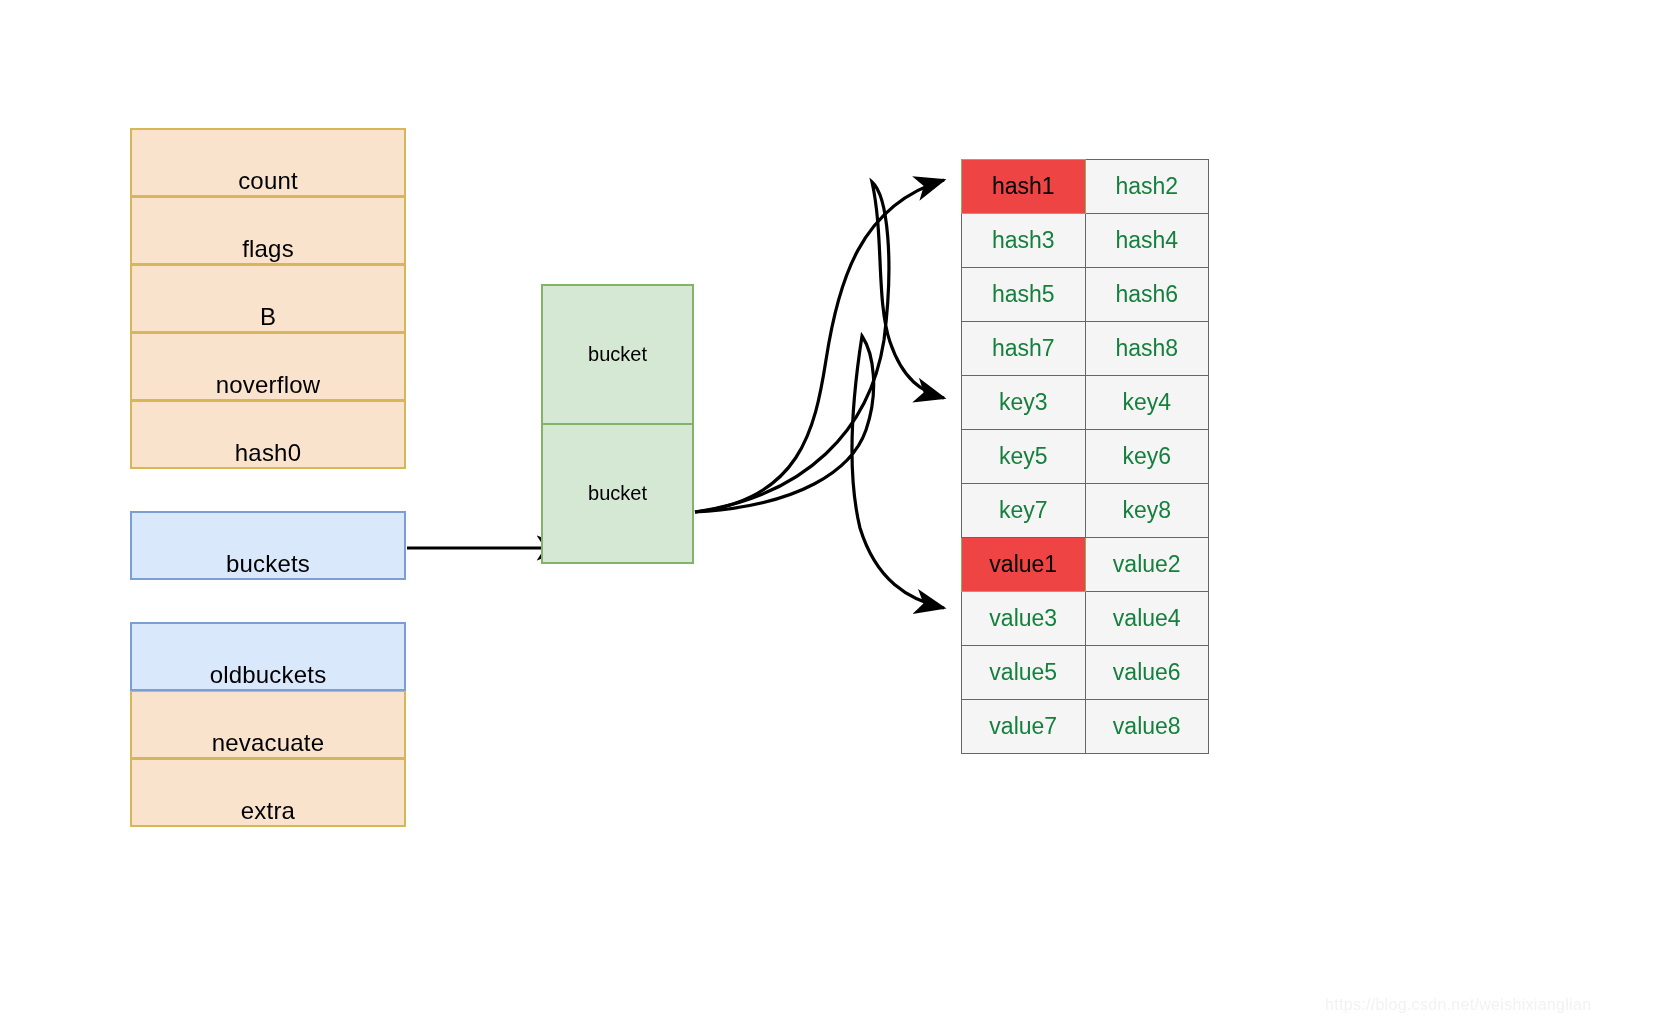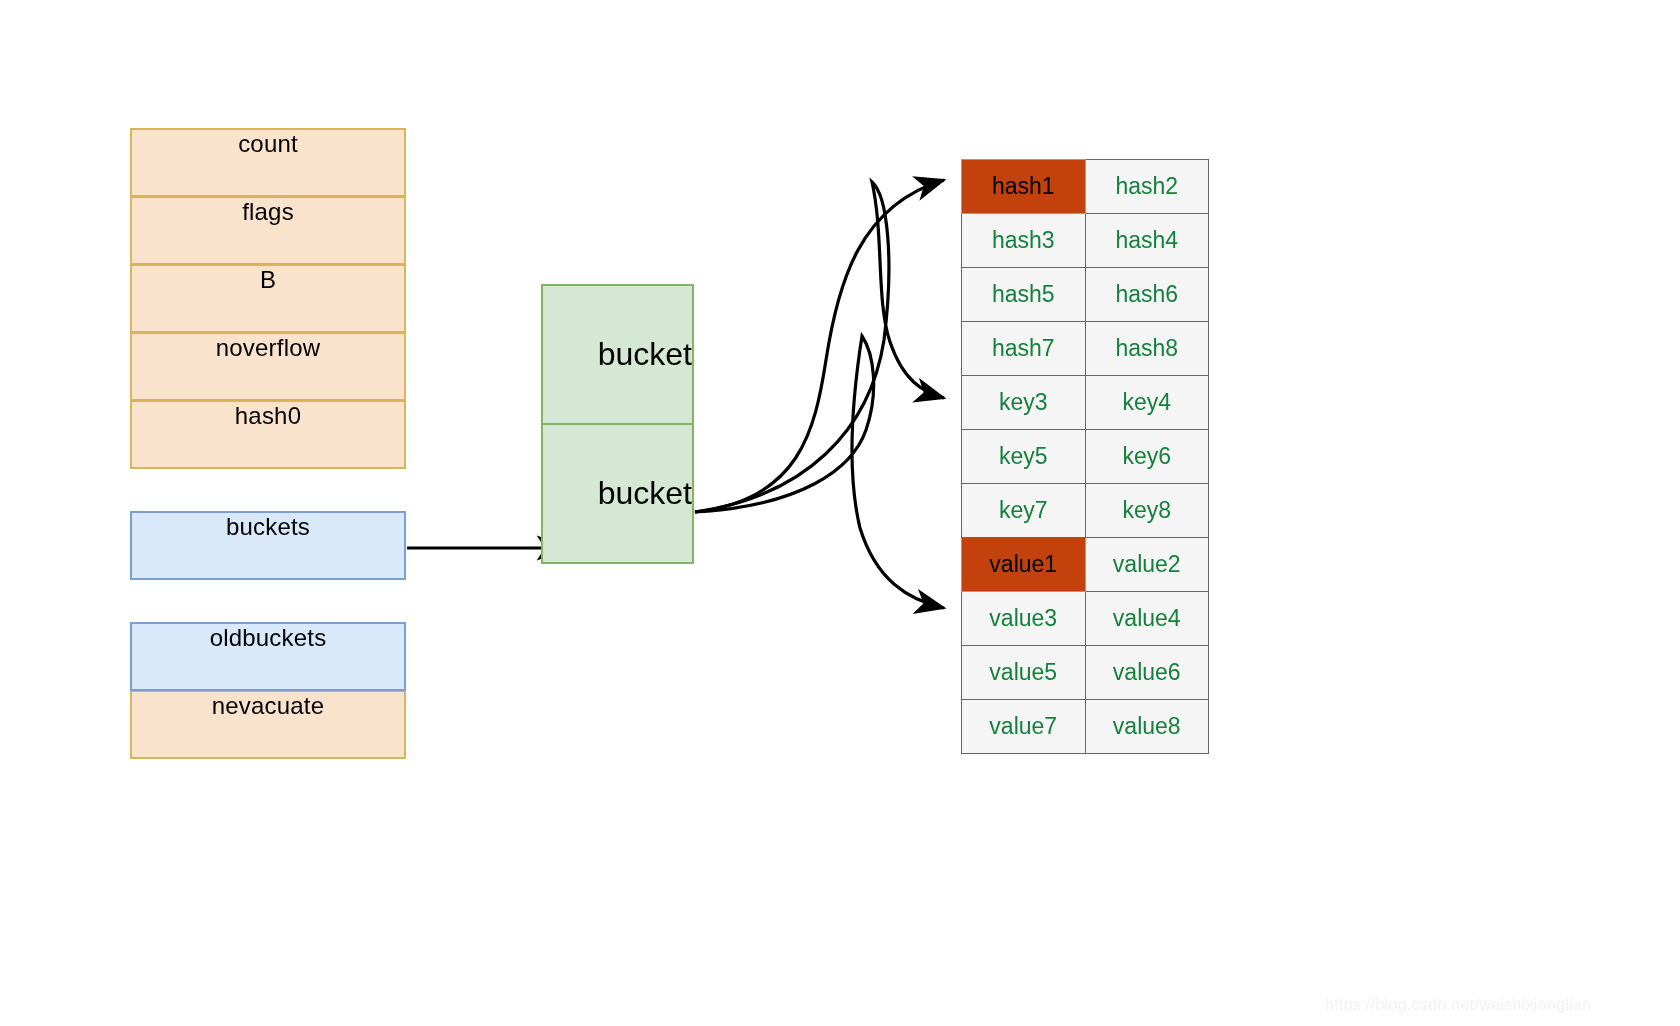--- a/index.html
+++ b/index.html
@@ -29,21 +29,21 @@
     position: absolute;
     left: 130px;
     top: 128px;
     width: 276px;
     box-sizing: border-box;
   }
   .struct-row {
     height: 69px;
     box-sizing: border-box;
     display: flex;
-    align-items: flex-start;
+    align-items: flex-end;
     justify-content: center;
     font-size: 24px;
     letter-spacing: 0.2px;
     margin-bottom: -1px;
     position: relative;
   }
   .struct-row.orange {
     background: #fae3cd;
     border: 2px solid #d6a githubaaa;
   }
@@ -64,22 +64,22 @@
     top: 284px;
     width: 153px;
   }
   .bucket-cell {
     height: 141px;
     box-sizing: border-box;
     background: #d5e8d4;
     border: 2px solid #82b366;
     display: flex;
     align-items: center;
-    justify-content: flex-end;
-    font-size: 32px;
+    justify-content: center;
+    font-size: 20px;
     margin-bottom: -2px;
   }
 
   
   #bucket-detail {
     position: absolute;
     left: 961px;
     top: 159px;
     width: 248px;
     border-collapse: collapse;
@@ -90,21 +90,21 @@
     box-sizing: border-box;
     background: #f5f5f5;
     border: 1px solid #666666;
     text-align: center;
     vertical-align: middle;
     font-size: 23px;
     color: #15803d;
     padding: 0;
   }
   #bucket-detail td.hl {
-    background: #c2410c;
+    background: #ef4444;
     border-color: #82b366;
     color: #000000;
   }
 
   
   #watermark {
     position: absolute;
     left: 1325px;
     top: 996px;
     font-size: 16px;
@@ -160,20 +160,23 @@
     </div>
     <div class="struct-row blue">
       <span>buckets</span>
     </div>
     <div class="struct-row blue">
       <span>oldbuckets</span>
     </div>
     <div class="struct-row orange">
       <span>nevacuate</span>
     </div>
+    <div class="struct-row orange">
+      <span>extra</span>
+    </div>
   </div>
 
 <div id="bucket-list">
     <div class="bucket-cell">
       <span>bucket</span>
     </div>
     <div class="bucket-cell">
       <span>bucket</span>
     </div>
   </div>

